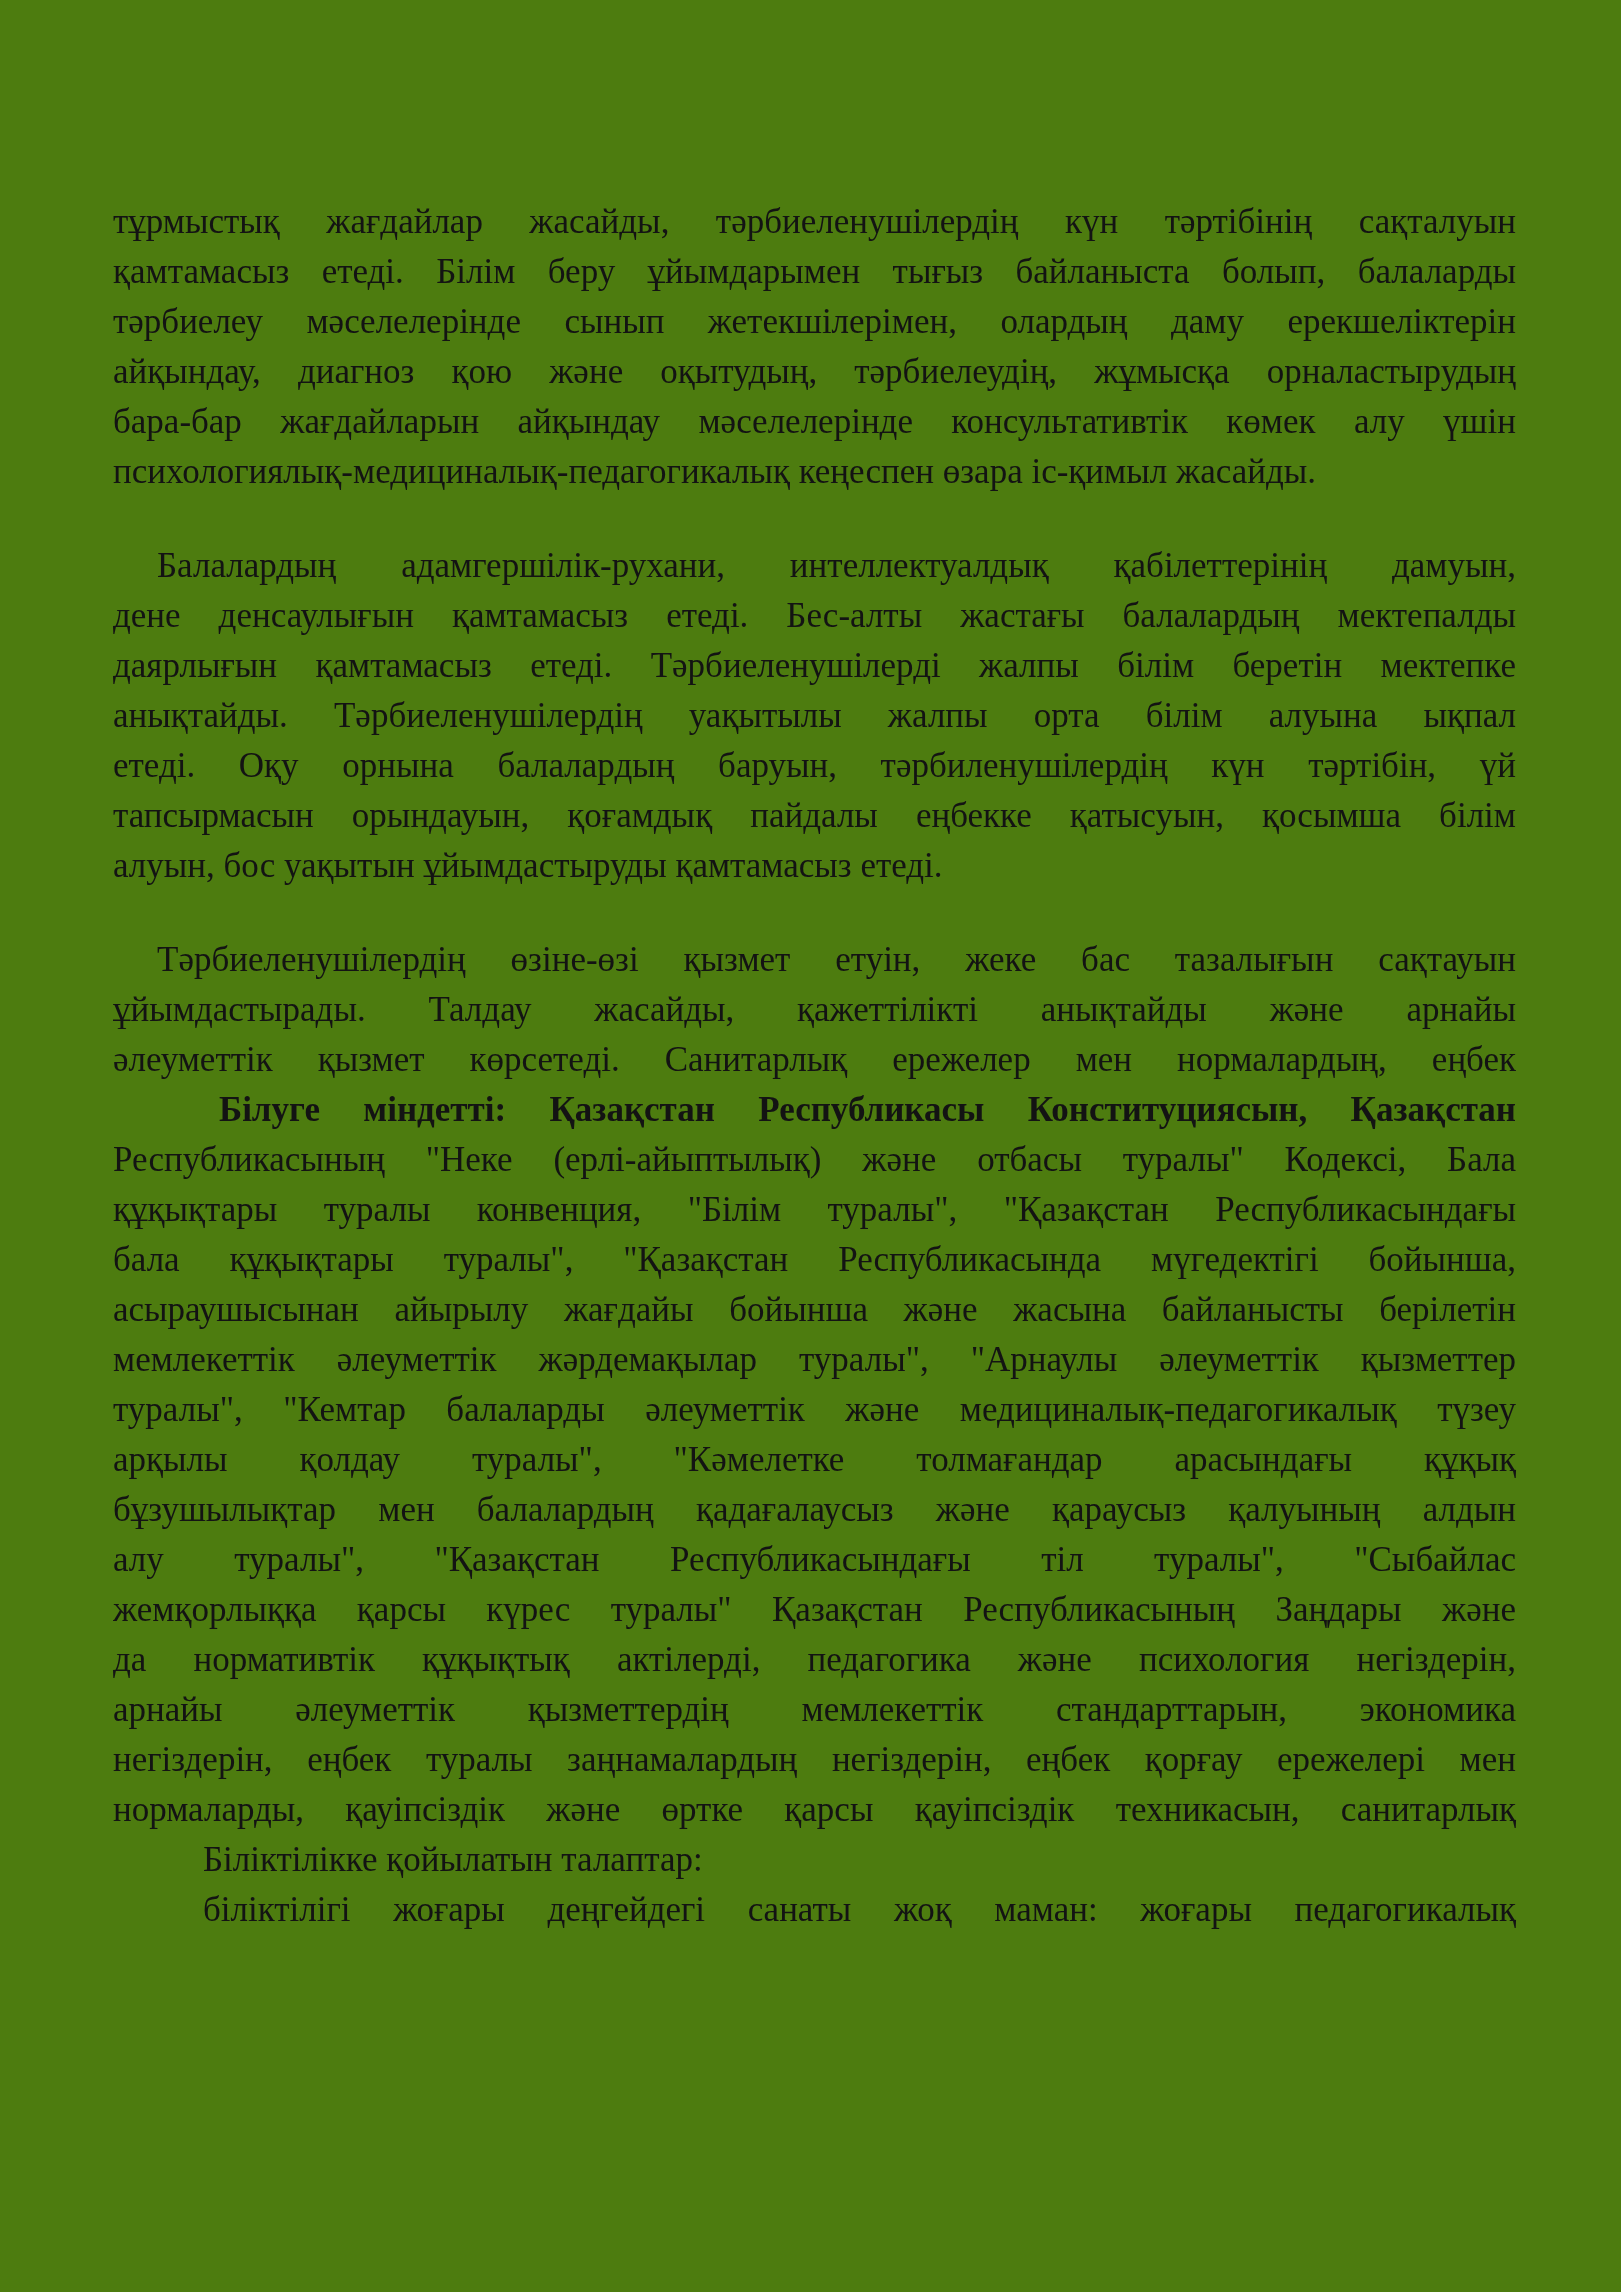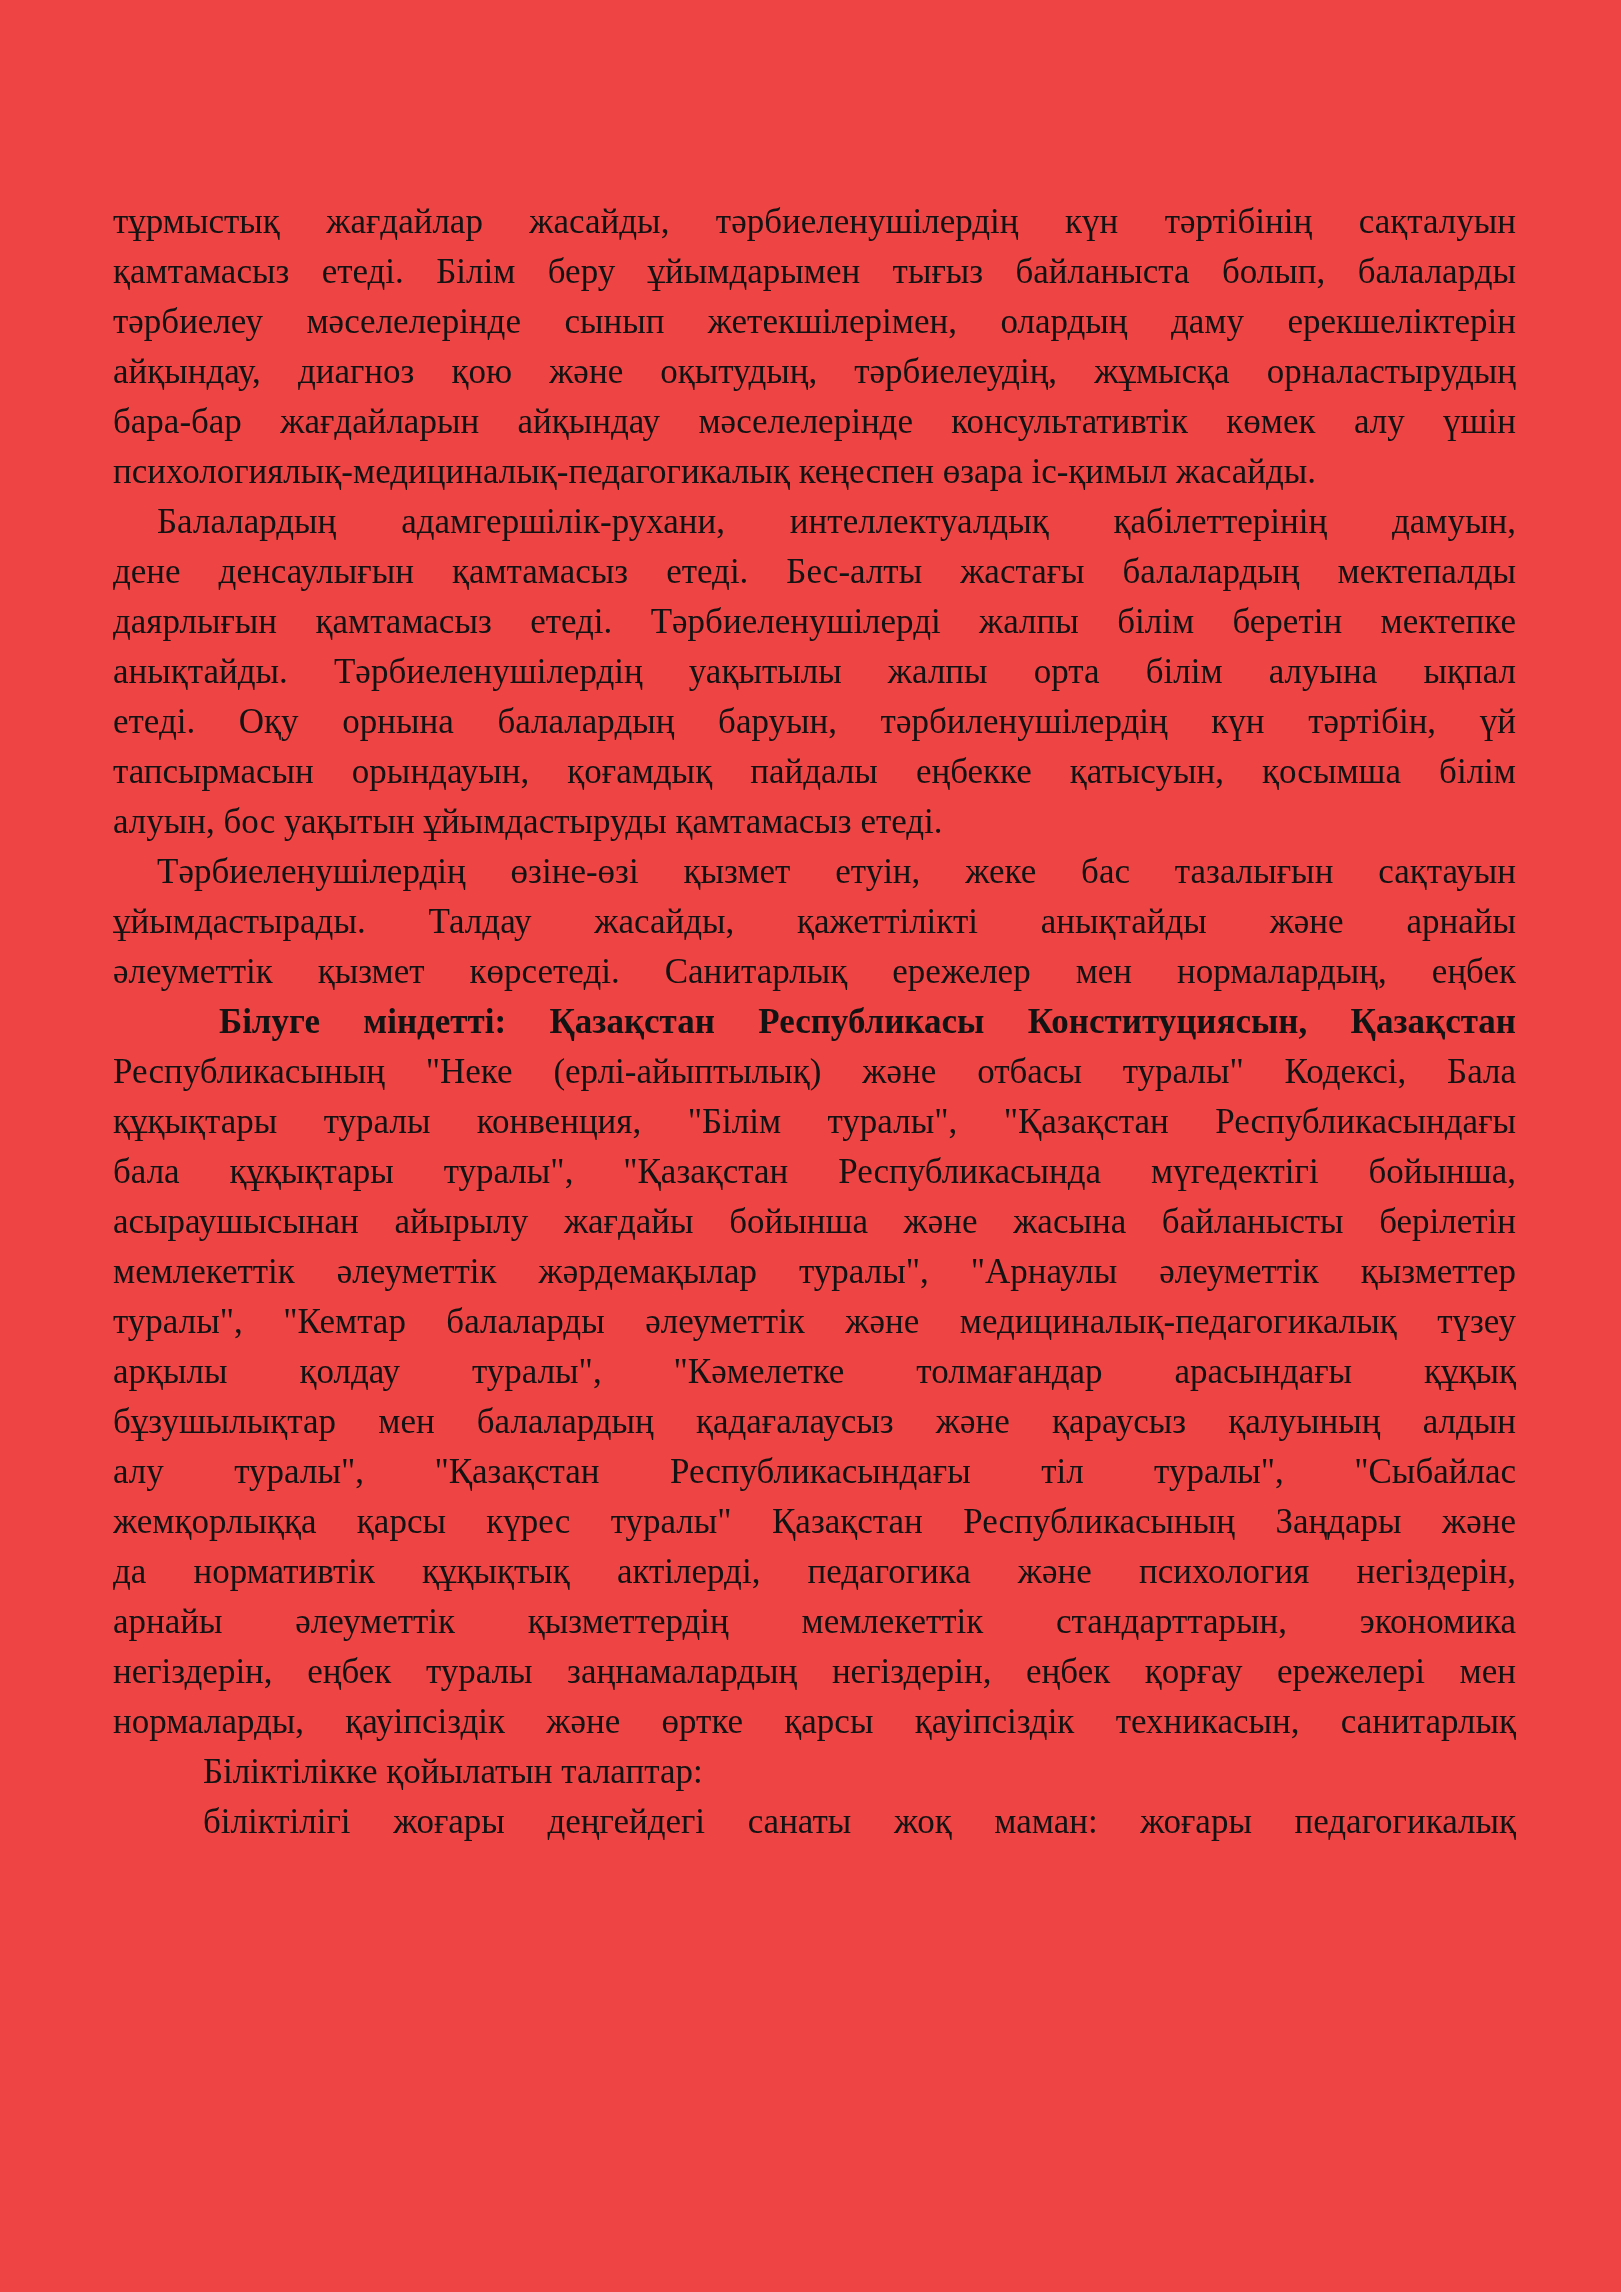--- a/index.html
+++ b/index.html
@@ -1,40 +1,40 @@
 <!DOCTYPE html>
 <html><head>
 <meta charset="utf-8">
 <style>
   html, body { margin: 0; padding: 0; background: #e8e8e8; }
   .page {
     position: relative;
     width: 1621px;
     height: 2293px;
     margin: 0 auto;
-    background: #ef4444;
+    background: #4d7c0f;
     box-sizing: border-box;
     padding: 197px 105px 0 113px;
     font-family: "Liberation Serif", "DejaVu Serif", serif;
     font-size: 35px;
     color: #131313;
     overflow: hidden;
   }
   .para { margin: 0; padding: 0; }
   .line {
     height: 50px;
     line-height: 50px;
     text-align: justify;
     text-align-last: justify;
     overflow: hidden;
     white-space: normal;
   }
   .line.final { text-align-last: left; }
   .indent-none   { text-indent: 0; }
-  .indent-small  { text-indent: 44px; }
+  .indent-small  { text-indent: 44px; margin-top: 44px; }
   .indent-medium { text-indent: 90px; }
   .indent-large  { text-indent: 106px; font-weight: bold; }
 </style>
 </head>
 <body>
 
 <div class="page">
   <div class="body">
       <div class="para">
         <div class="line indent-none">тұрмыстық жағдайлар жасайды, тәрбиеленушілердің күн тәртібінің сақталуын</div>

